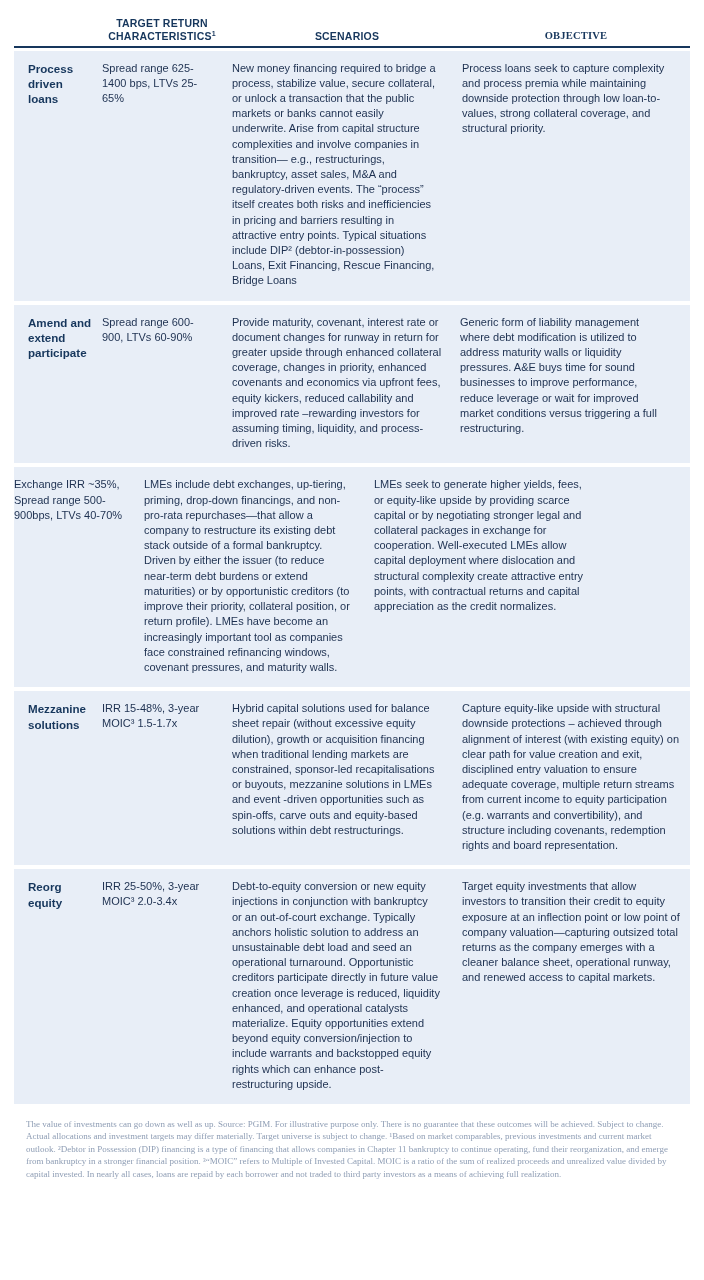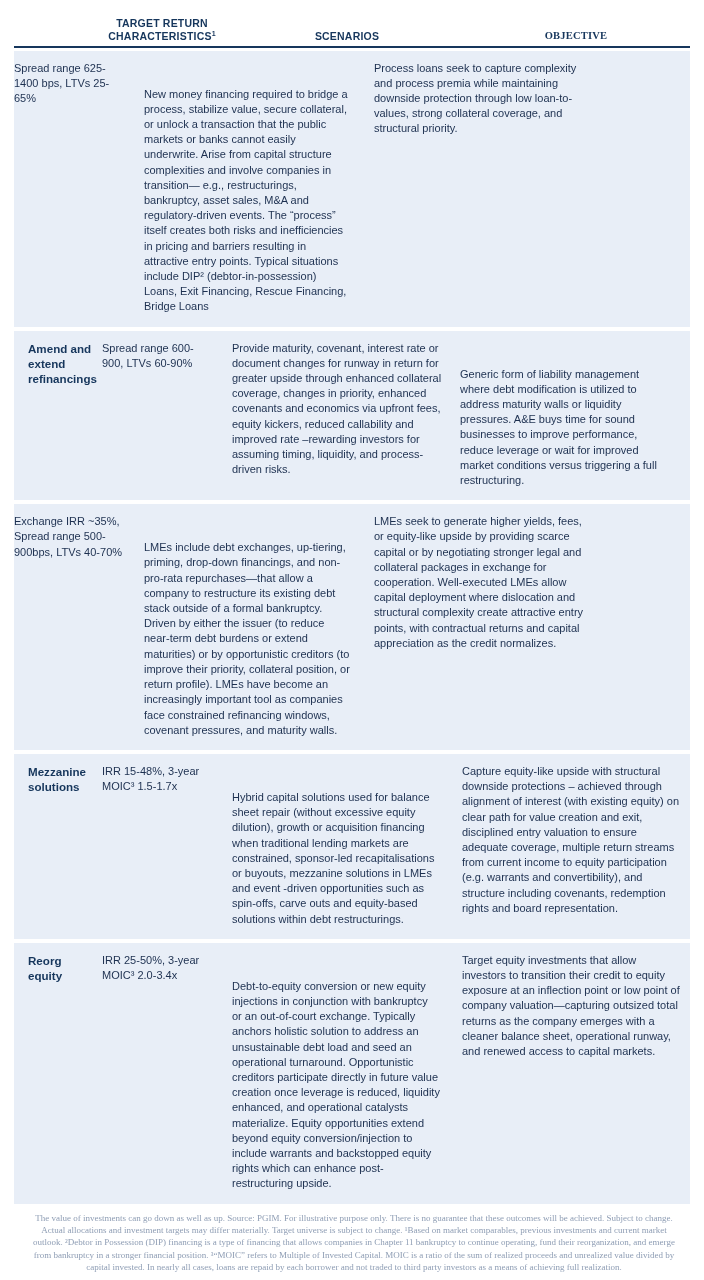--- a/index.html
+++ b/index.html
@@ -87,36 +87,35 @@
     line-height: 15.4px;
     color: #16365c;
   }
   .cell-target {
     width: 130px;
     padding-right: 18px;
   }
   .cell-scenario {
     width: 230px;
     padding-right: 22px;
-    margin-top: 26px;
   }
   .cell-objective {
     width: 228px;
     padding-right: 8px;
   }
 
   
   .foot {
-    margin-top: 8px;
+    margin-top: 14px;
     padding: 0 8px 0 12px;
     font-family: "Liberation Serif", serif;
     font-size: 9px;
     line-height: 12.4px;
     color: #8e9db4;
-    text-align: center;
+    text-align: left;
   }
 </style>
 </head>
 <body>
 
 <div class="sheet">
 
   <div class="head-row">
     <div class="head-cell c1 head-c1"></div>
     <div class="head-cell c2 head-c2">
@@ -125,27 +124,28 @@
     </div>
     <div class="head-cell c3 head-c3">SCENARIOS</div>
     <div class="head-cell c4 head-c4">OBJECTIVE</div>
   </div>
 
   <div class="head-rule"></div>
 
   <div class="tbl">
 
     <div class="row">
+      <div class="cell cell-label">Process driven loans</div>
       <div class="cell cell-target">Spread range 625-1400 bps, LTVs 25-65%</div>
       <div class="cell cell-scenario">New money financing required to bridge a process, stabilize value, secure collateral, or unlock a transaction that the public markets or banks cannot easily underwrite. Arise from capital structure complexities and involve companies in transition— e.g., restructurings, bankruptcy, asset sales, M&amp;A and regulatory-driven events. The “process” itself creates both risks and inefficiencies in pricing and barriers resulting in attractive entry points. Typical situations include DIP² (debtor-in-possession) Loans, Exit Financing, Rescue Financing, Bridge Loans</div>
       <div class="cell cell-objective">Process loans seek to capture complexity and process premia while maintaining downside protection through low loan-to-values, strong collateral coverage, and structural priority.</div>
     </div>
 
     <div class="row">
-      <div class="cell cell-label">Amend and extend refinancings</div>
+      <div class="cell cell-label">Amend and extend participate</div>
       <div class="cell cell-target">Spread range 600-900, LTVs 60-90%</div>
       <div class="cell cell-objective">Provide maturity, covenant, interest rate or document changes for runway in return for greater upside through enhanced collateral coverage, changes in priority, enhanced covenants and economics via upfront fees, equity kickers, reduced callability and improved rate –rewarding investors for assuming timing, liquidity, and process-driven risks.</div>
       <div class="cell cell-scenario">Generic form of liability management where debt modification is utilized to address maturity walls or liquidity pressures. A&amp;E buys time for sound businesses to improve performance, reduce leverage or wait for improved market conditions versus triggering a full restructuring.</div>
     </div>
 
     <div class="row">
       <div class="cell cell-target">Exchange IRR ~35%, Spread range 500-900bps, LTVs 40-70%</div>
       <div class="cell cell-scenario">LMEs include debt exchanges, up-tiering, priming, drop-down financings, and non-pro-rata repurchases—that allow a company to restructure its existing debt stack outside of a formal bankruptcy. Driven by either the issuer (to reduce near-term debt burdens or extend maturities) or by opportunistic creditors (to improve their priority, collateral position, or return profile). LMEs have become an increasingly important tool as companies face constrained refinancing windows, covenant pressures, and maturity walls.</div>
       <div class="cell cell-objective">LMEs seek to generate higher yields, fees, or equity-like upside by providing scarce capital or by negotiating stronger legal and collateral packages in exchange for cooperation. Well-executed LMEs allow capital deployment where dislocation and structural complexity create attractive entry points, with contractual returns and capital appreciation as the credit normalizes.</div>
     </div>

